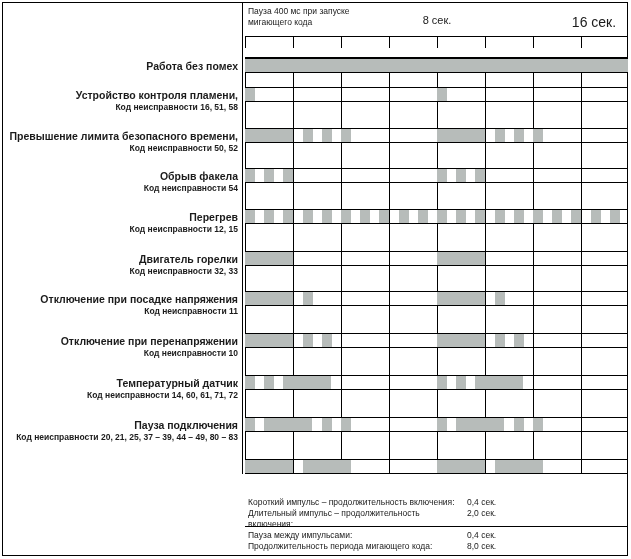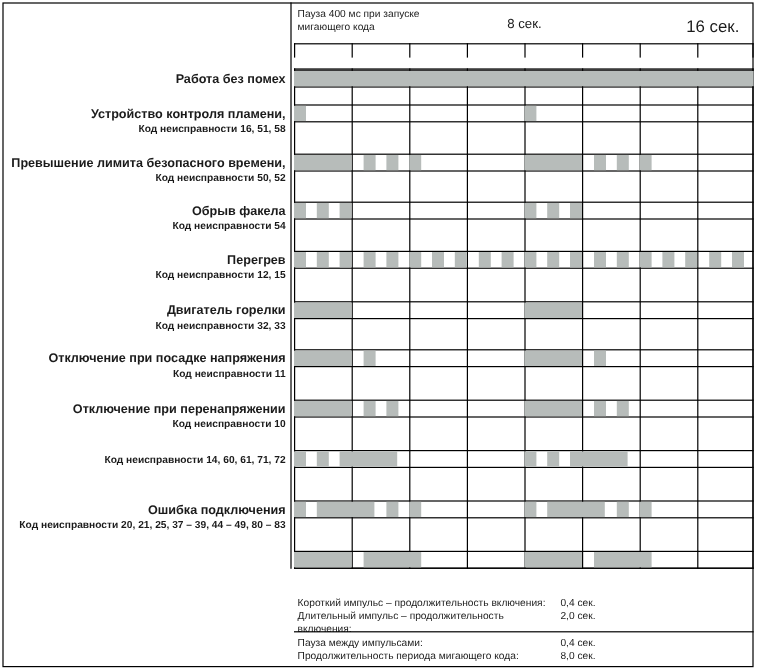--- a/index.html
+++ b/index.html
@@ -87,24 +87,25 @@
       </div>
       <div class="row-label" style="top: 293px;">
         <div class="row-label-main">Отключение при посадке напряжения</div>
         <div class="row-label-code">Код неисправности 11</div>
       </div>
       <div class="row-label" style="top: 335px;">
         <div class="row-label-main">Отключение при перенапряжении</div>
         <div class="row-label-code">Код неисправности 10</div>
       </div>
       <div class="row-label" style="top: 377px;">
+        <div class="row-label-main">Температурный датчик</div>
         <div class="row-label-code">Код неисправности 14, 60, 61, 71, 72</div>
       </div>
       <div class="row-label" style="top: 419px;">
-        <div class="row-label-main">Ошибка подключения</div>
+        <div class="row-label-main">Пауза подключения</div>
         <div class="row-label-code">Код неисправности 20, 21, 25, 37 – 39, 44 – 49, 80 – 83</div>
       </div>
     </div>
 
   <div class="chart">
       <div class="vline" style="left: 0px;"></div>
       <div class="vline" style="left: 48px;"></div>
       <div class="vline" style="left: 96px;"></div>
       <div class="vline" style="left: 144px;"></div>
       <div class="vline" style="left: 192px;"></div>

